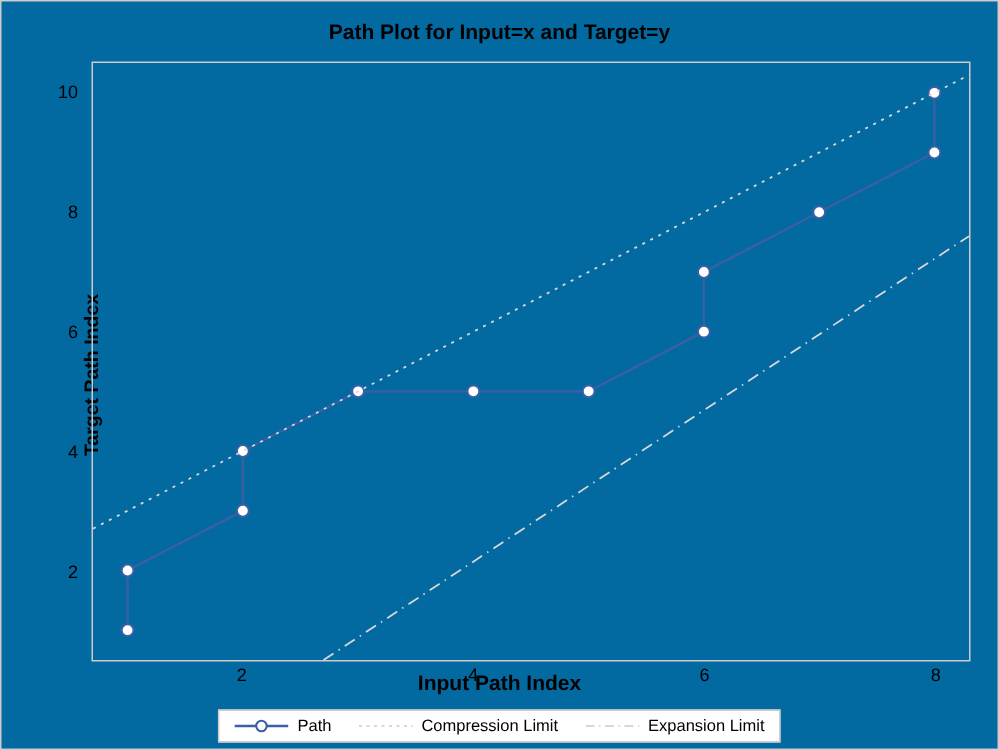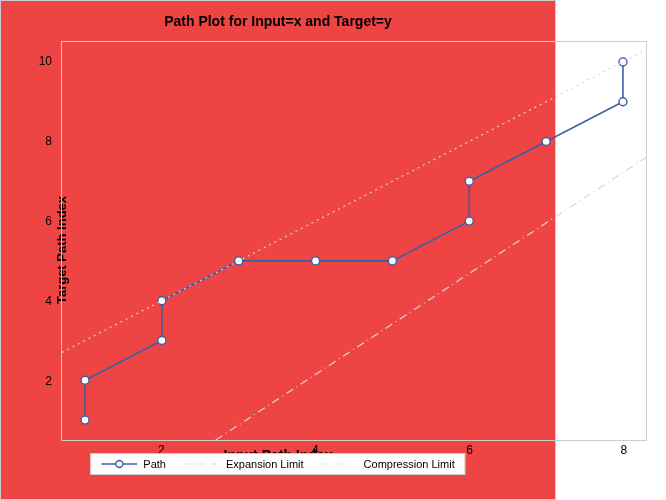--- a/index.html
+++ b/index.html
@@ -7,25 +7,25 @@
     padding: 0;
     width: 666px;
     height: 500px;
     font-family: Arial, Helvetica, sans-serif;
     background: #ffffff;
     font-size: 12px;
     color: #000;
   }
   .frame {
     box-sizing: border-box;
-    width: 556px;
+    width: 666px;
     height: 500px;
     border: 1px solid #ccc;
     position: relative;
-    background: #ef4444;
+    background: #0369a1;
   }
   .title {
     text-align: center;
     font-weight: bold;
     font-size: 14px;
     padding-top: 12px;
   }
   .plot-wrap {
     position: absolute;
     left: 60px;
@@ -80,21 +80,21 @@
     width: 586px;
     height: 18px;
   }
   .xtick {
     position: absolute;
     transform: translateX(-50%);
     font-size: 12px;
   }
   .legend {
     position: absolute;
-    bottom: 24px;
+    bottom: 4px;
     left: 50%;
     transform: translateX(-50%);
     border: 1px solid #ccc;
     padding: 3px 10px;
     display: flex;
     align-items: flex-end;
     gap: 18px;
     font-size: 11px;
     background: #fff;
     white-space: nowrap;
@@ -180,28 +180,28 @@
         <svg width="36" height="14">
           <line x1="0" y1="7" x2="36" y2="7" class="path-line"></line>
           <circle cx="18" cy="7" r="3.5" class="path-marker"></circle>
         </svg>
       </span>
       <span>Path</span>
     </div>
     <div class="legend-item">
       <span class="legend-swatch">
         <svg width="36" height="14">
+          <line x1="0" y1="7" x2="36" y2="7" class="limit-line" stroke-dasharray="2,3"></line>
+        </svg>
+      </span>
+      <span>Compression Limit</span>
+    </div>
+    <div class="legend-item">
+      <span class="legend-swatch">
+        <svg width="36" height="14">
           <line x1="0" y1="7" x2="36" y2="7" class="limit-line" stroke-dasharray="6,3,1,3"></line>
         </svg>
       </span>
       <span>Expansion Limit</span>
     </div>
-    <div class="legend-item">
-      <span class="legend-swatch">
-        <svg width="36" height="14">
-          <line x1="0" y1="7" x2="36" y2="7" class="limit-line" stroke-dasharray="2,3"></line>
-        </svg>
-      </span>
-      <span>Compression Limit</span>
-    </div>
   </div>
 
 </div>
 
 </body></html>

